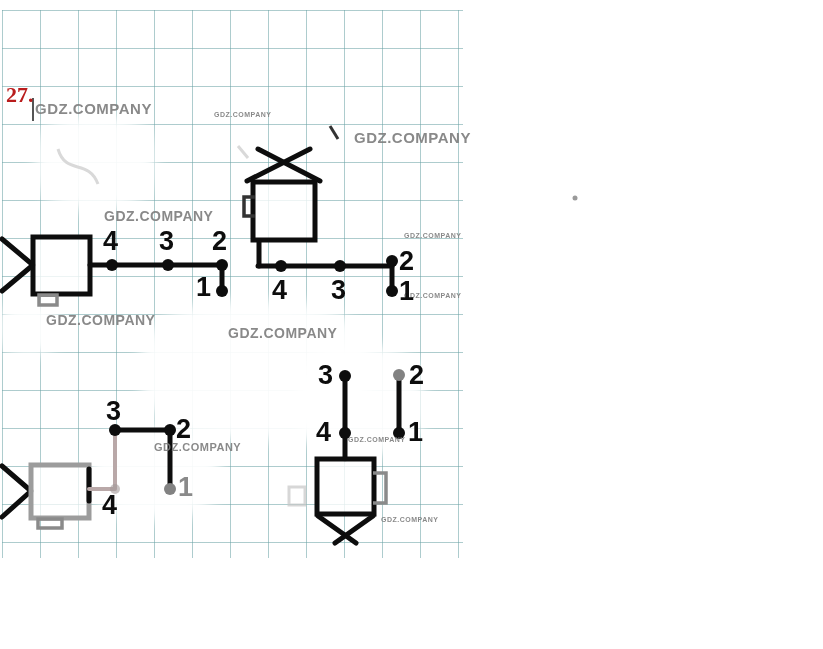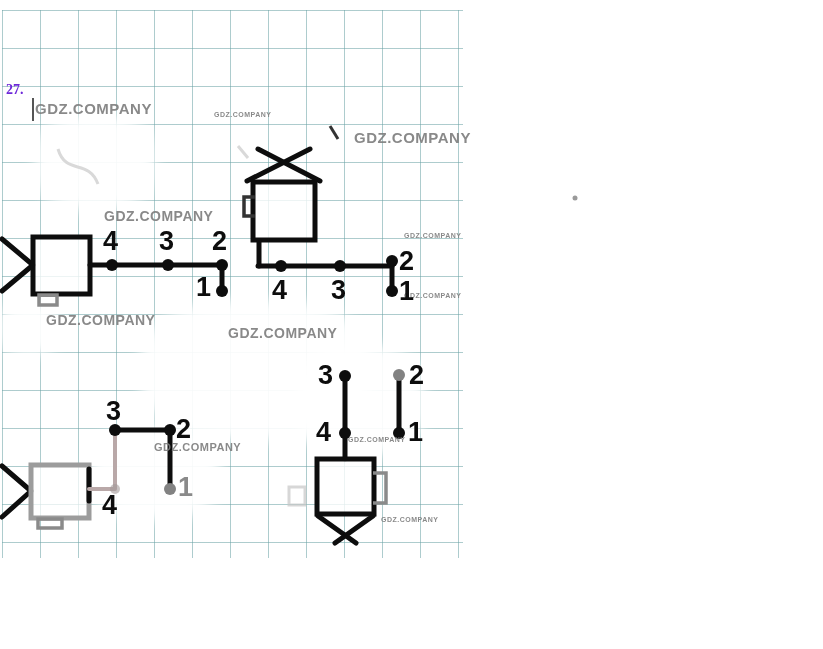--- a/index.html
+++ b/index.html
@@ -27,21 +27,21 @@
   .gray-thin{stroke:#8a8a8a;stroke-width:3.5;fill:none;}
   .faint{stroke:#b9a8a8;stroke-width:4;fill:none;stroke-linecap:round;}
   .scribble{stroke:#d9d9d9;stroke-width:3;fill:none;}
   .dot{fill:#0d0d0d;}
   .dot-gray{fill:#828282;}
   .dot-faint{fill:#a39a9a;opacity:.6;}
   .ghost{stroke:#c6c6c6;stroke-width:3;fill:none;opacity:.7;}
   
   .exnum{
     position:absolute;left:6px;top:82px;z-index:4;
-    font-family:"Liberation Serif", serif;font-weight:700;font-size:14px;color:#6d28d9;
+    font-family:"Liberation Serif", serif;font-weight:700;font-size:22px;color:#b91c1c;
   }
   .wm{
     position:absolute;z-index:4;color:#7d7d7d;font-weight:700;
     letter-spacing:.5px;white-space:nowrap;opacity:.9;
   }
   .pl{
     position:absolute;z-index:5;color:#0d0d0d;font-weight:700;font-size:27px;line-height:1;
     font-family:"Liberation Sans", sans-serif;
   }
   .pl-gray{color:#8a8a8a;}

